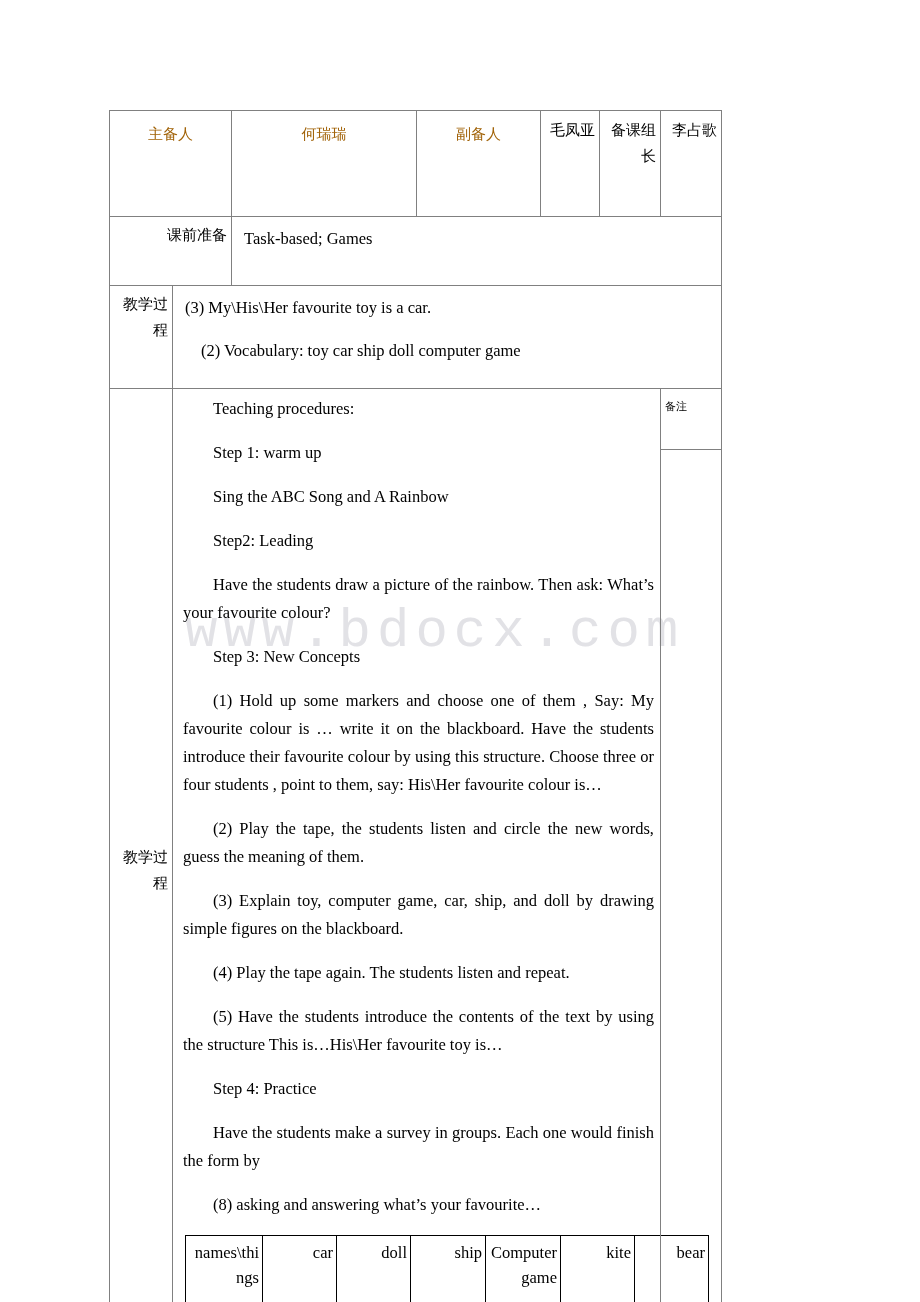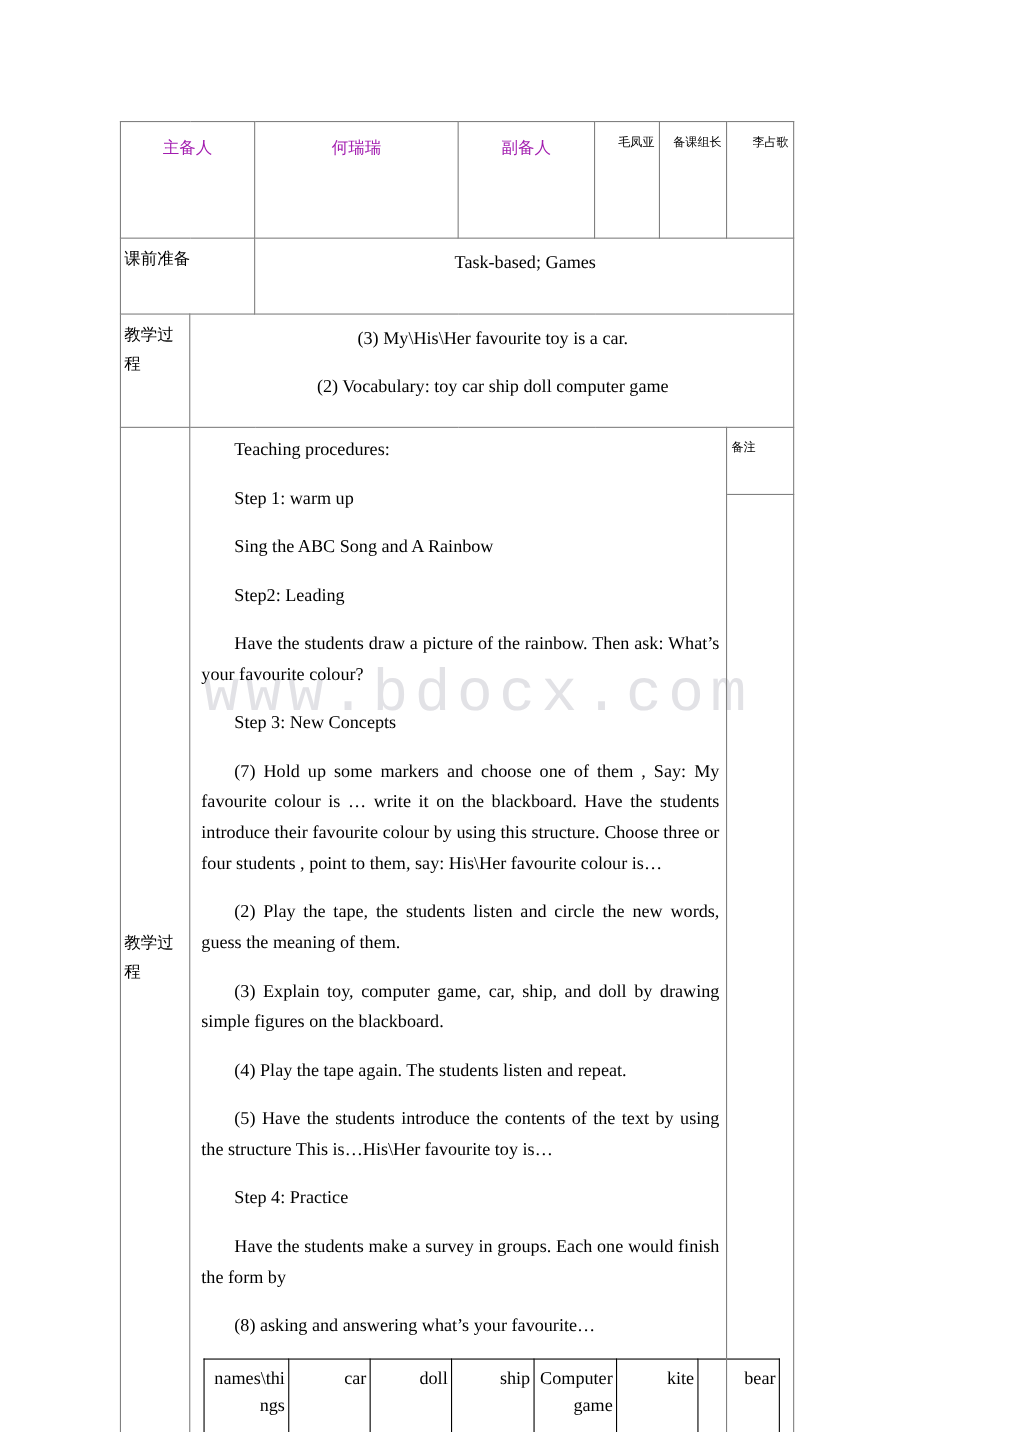--- a/index.html
+++ b/index.html
@@ -48,47 +48,47 @@
     vertical-align: top;
     padding: 0;
     background: transparent;
   }
 
   
   .cn-label {
     font-family: "DejaVu Sans", sans-serif;
     font-size: 15px;
     line-height: 26px;
+    text-align: right;
     padding: 5px 4px 5px 3px !important;
     word-break: break-all;
     color: #000;
   }
   .cn-cell {
     font-family: "DejaVu Sans", sans-serif;
     font-size: 15px;
     line-height: 26px;
     text-align: center;
     padding: 10px 5px !important;
-    color: #a21caf;
+    color: #a16207;
   }
   .cn-cell-narrow {
     font-family: "DejaVu Sans", sans-serif;
-    font-size: 11px;
+    font-size: 15px;
     line-height: 26px;
     text-align: right;
     padding: 6px 4px !important;
     word-break: break-all;
     color: #000;
   }
 
   .en-cell {
     font-size: 16.5px;
     line-height: 27px;
     padding: 8px 10px 8px 12px !important;
-    text-align: center;
   }
 
   .body-cell {
     font-size: 16.5px;
     line-height: 28px;
     padding: 6px 6px 6px 10px !important;
   }
   .body-cell p {
     margin: 0 0 16px 0;
     text-indent: 30px;
@@ -198,21 +198,21 @@
       <td rowspan="2" class="cn-label" style="vertical-align:middle;">
         <span>教学过程</span>
       </td>
       <td colspan="5" rowspan="2" class="body-cell">
         <p>Teaching procedures:</p>
         <p>Step 1: warm up</p>
         <p>Sing the ABC Song and A Rainbow</p>
         <p>Step2: Leading</p>
         <p>Have the students draw a picture of the rainbow. Then ask: What’s your favourite colour?</p>
         <p>Step 3: New Concepts</p>
-        <p>(7) Hold up some markers and choose one of them , Say: My favourite colour is … write it on the blackboard. Have the students introduce their favourite colour by using this structure. Choose three or four students , point to them, say: His\Her favourite colour is…</p>
+        <p>(1) Hold up some markers and choose one of them , Say: My favourite colour is … write it on the blackboard. Have the students introduce their favourite colour by using this structure. Choose three or four students , point to them, say: His\Her favourite colour is…</p>
         <p>(2) Play the tape, the students listen and circle the new words, guess the meaning of them.</p>
         <p>(3) Explain toy, computer game, car, ship, and doll by drawing simple figures on the blackboard.</p>
         <p>(4) Play the tape again. The students listen and repeat.</p>
         <p>(5) Have the students introduce the contents of the text by using the structure This is…His\Her favourite toy is…</p>
         <p>Step 4: Practice</p>
         <p>Have the students make a survey in groups. Each one would finish the form by</p>
         <p>(8) asking and answering what’s your favourite…</p>
 
         <div class="survey-wrap">
           <table id="survey-table">

